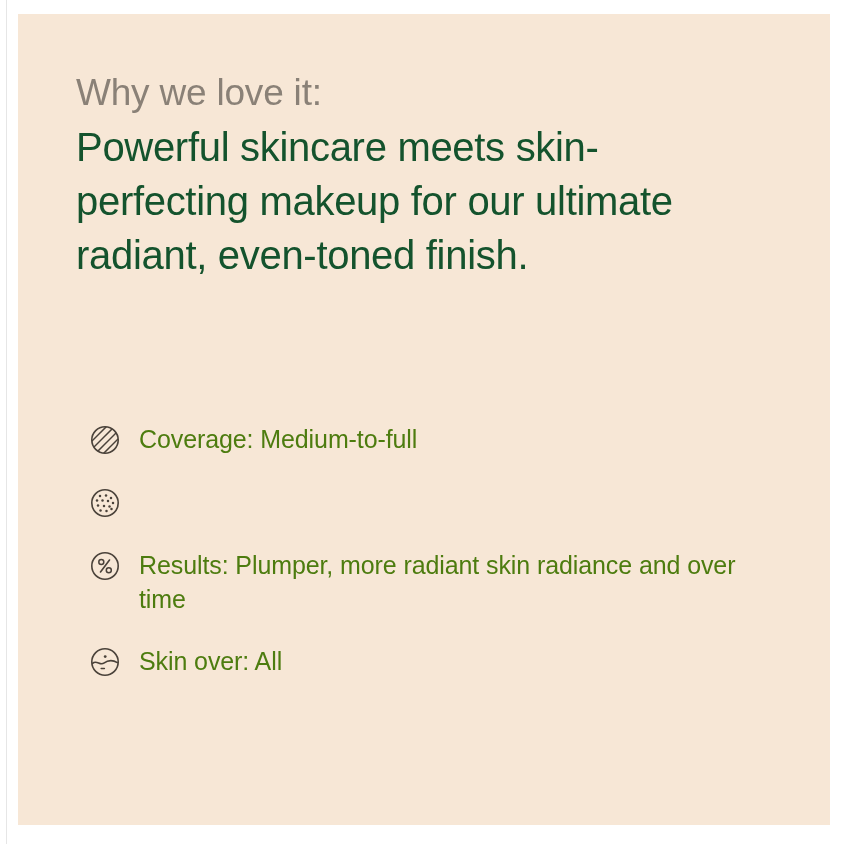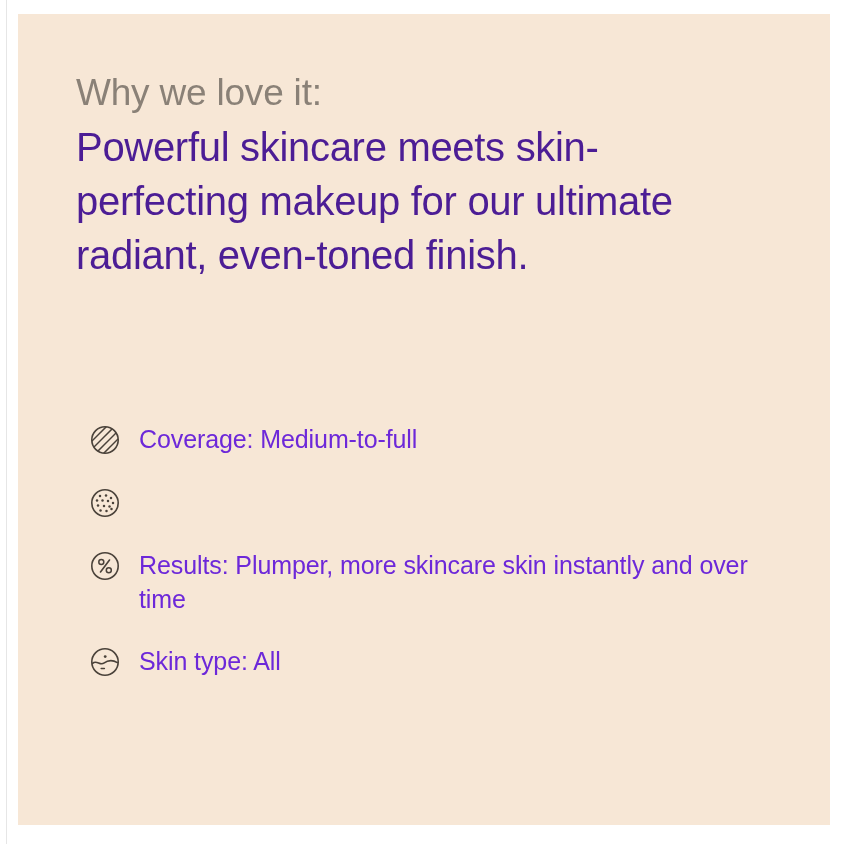--- a/index.html
+++ b/index.html
@@ -48,21 +48,21 @@
     color: #8a8177;
     font-weight: 400;
     letter-spacing: -0.2px;
     white-space: nowrap;
   }
 
   .headline {
     margin-top: 4px;
     font-size: 40px;
     line-height: 54px;
-    color: #4c1d95;
+    color: #14532d;
     font-weight: 400;
     letter-spacing: -0.3px;
     max-width: 690px;
   }
 
   .attributes {
     position: absolute;
     left: 70px;
     top: 408px;
     right: 40px;
@@ -80,21 +80,21 @@
     width: 34px;
     height: 34px;
     margin-top: 1px;
     margin-right: 17px;
   }
   .attr-icon svg { display: block; }
 
   .attr-text {
     font-size: 25px;
     line-height: 34px;
-    color: #6d28d9;
+    color: #4d7c0f;
     letter-spacing: -0.1px;
     max-width: 640px;
   }
 
   .attr-row.wide .attr-text { max-width: 650px; }
 </style>
 </head>
 <body>
 
 <div class="left-rule"></div>
@@ -159,29 +159,29 @@
 
     <div class="attr-row wide">
       <span class="attr-icon">
         <svg width="34" height="34" viewBox="0 0 34 34">
           <circle cx="17" cy="17" r="13.2" fill="none" stroke="#4a423a" stroke-width="1.6"></circle>
           <line x1="21.5" y1="11" x2="12.5" y2="23" stroke="#4a423a" stroke-width="1.6" stroke-linecap="round"></line>
           <circle cx="13.3" cy="13" r="2.5" fill="none" stroke="#4a423a" stroke-width="1.5"></circle>
           <circle cx="20.8" cy="21.2" r="2.5" fill="none" stroke="#4a423a" stroke-width="1.5"></circle>
         </svg>
       </span>
-      <span class="attr-text">Results: Plumper, more skincare skin instantly and over time</span>
+      <span class="attr-text">Results: Plumper, more radiant skin radiance and over time</span>
     </div>
 
     <div class="attr-row">
       <span class="attr-icon">
         <svg width="34" height="34" viewBox="0 0 34 34">
           <circle cx="17" cy="17" r="13.2" fill="none" stroke="#4a423a" stroke-width="1.6"></circle>
           <path d="M4.6 18.4 C8.5 14.4 12 21 15.8 18.2 C19.6 15.4 23.5 14.2 29.4 17.6" fill="none" stroke="#4a423a" stroke-width="1.6" stroke-linecap="round"></path>
           <circle cx="17.2" cy="11.6" r="1.4" fill="#4a423a"></circle>
           <line x1="13.2" y1="23.4" x2="16.4" y2="23.4" stroke="#4a423a" stroke-width="1.5" stroke-linecap="round"></line>
         </svg>
       </span>
-      <span class="attr-text">Skin type: All</span>
+      <span class="attr-text">Skin over: All</span>
     </div>
 
   </div>
 </div>
 
 </body></html>

